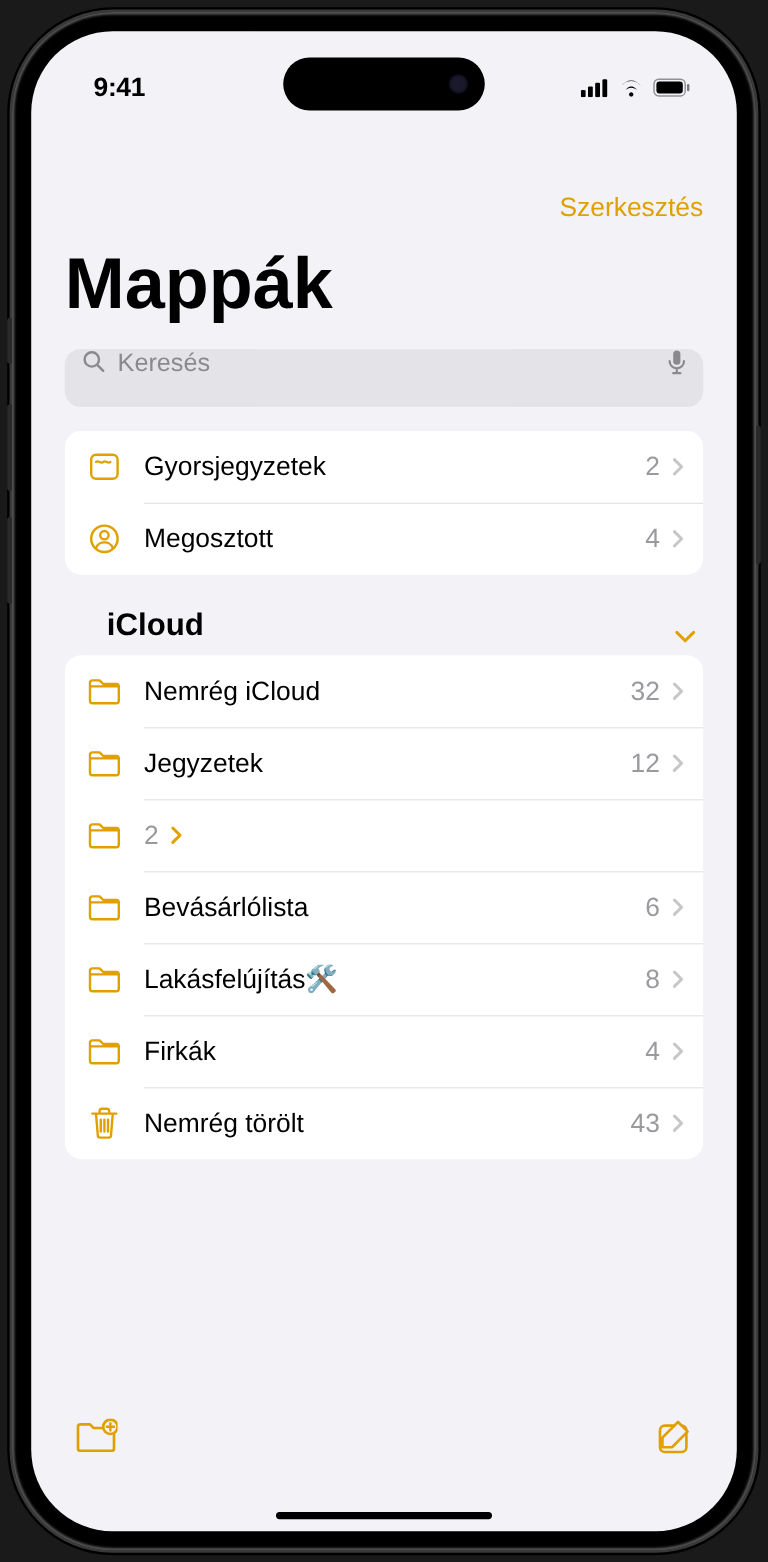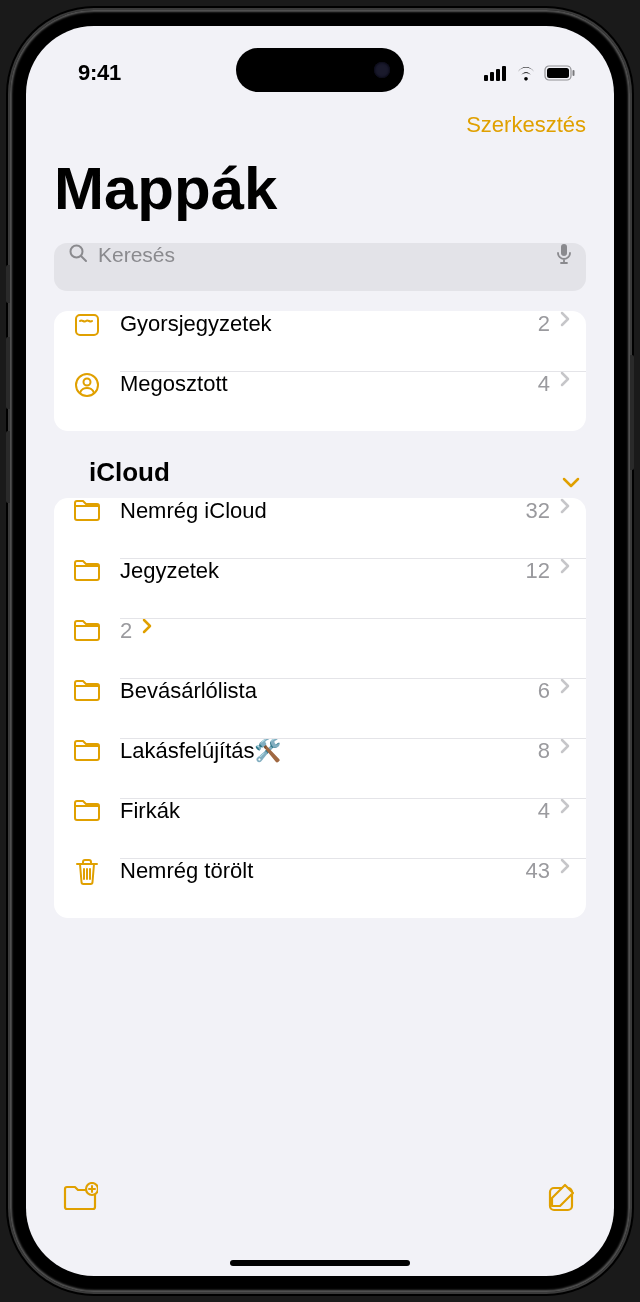--- a/index.html
+++ b/index.html
@@ -63,20 +63,21 @@
 
 .nav-bar {
   display: flex;
   justify-content: flex-end;
   padding: 10px 28px 4px;
 }
 .nav-edit {
   color: #e0a000;
   font-size: 22px;
   font-weight: 400;
+  margin-top: 48px;
 }
 
 .page-title {
   font-size: 60px;
   font-weight: 700;
   padding: 12px 28px 20px;
   color: #000;
 }
 
 .search-bar {
@@ -102,21 +103,21 @@
 .content { flex: 1; padding: 0 28px; overflow-y: auto; }
 
 .card {
   background: #fff;
   border-radius: 14px;
   overflow: hidden;
   margin-bottom: 26px;
 }
 .row {
   display: flex;
-  align-items: flex-start;
+  align-items: center;
   height: 60px;
   padding: 0 16px;
   position: relative;
 }
 .row + .row::before {
   content: "";
   position: absolute;
   top: 0;
   left: 66px;
   right: 0;

